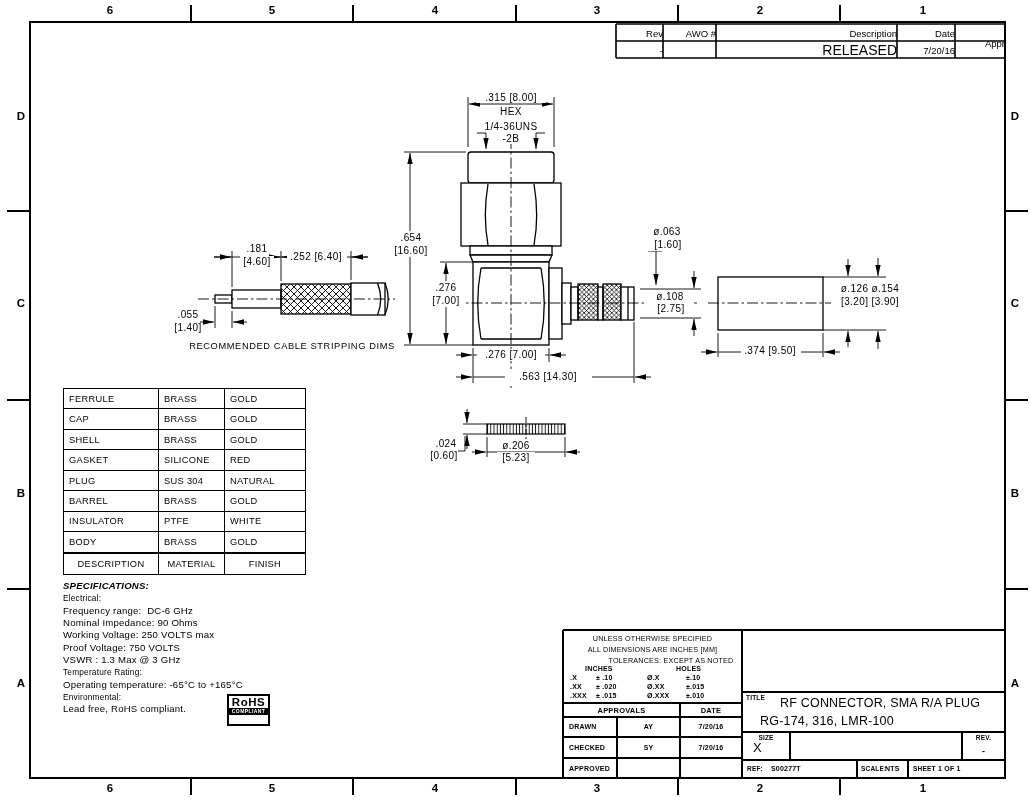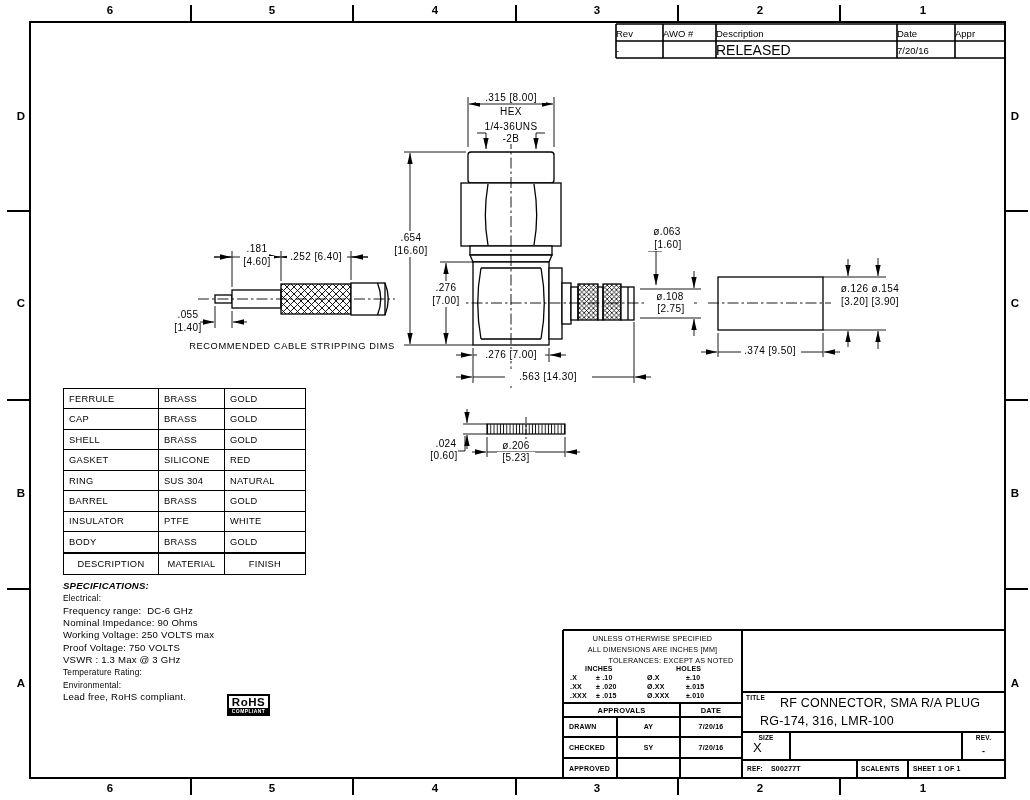--- a/index.html
+++ b/index.html
@@ -4,34 +4,34 @@
 <style>
   html,body{margin:0;padding:0;background:#fff;}
   .sheet{position:relative;width:1030px;height:800px;background:#fff;overflow:hidden;
          font-family:"Liberation Sans",sans-serif;color:#000;}
   .abs{position:absolute;}
   svg text{font-family:"Liberation Sans",sans-serif;fill:#000;font-size:10px;letter-spacing:.4px;}
   svg text.mid{text-anchor:middle;}
   svg text.small{font-size:9.3px;letter-spacing:.6px;}
   .zone{position:absolute;font-size:11.5px;font-weight:bold;width:16px;text-align:center;}
   
-  .rvcell{position:absolute;height:22px;line-height:15px;text-align:left;font-size:9.5px;}
+  .rvcell{position:absolute;height:22px;line-height:15px;text-align:right;font-size:9.5px;}
   .rv-small{font-size:14px;}
   
   table.mat{position:absolute;left:63px;top:388px;width:224px;height:187px;border-collapse:collapse;table-layout:fixed;}
   table.mat td{border:1.5px solid #000;font-size:9.3px;padding:0 0 0 5px;letter-spacing:.3px;white-space:nowrap;overflow:hidden;}
   table.mat tr.foot td{text-align:center;padding:0;border-top:2px solid #000;}
   
   .specs{position:absolute;left:63px;top:580px;width:270px;}
   .specs div{line-height:12.35px;letter-spacing:.2px;white-space:pre;}
   .sp-title{font-size:9.6px;font-weight:bold;font-style:italic;}
   .sp-line{font-size:9.6px;}
   .sp-sm{font-size:8.3px;}
   
-  .rohs{position:absolute;left:227px;top:694px;width:43px;height:22px;border:2px solid #000;box-sizing:border-box;background:#fff;}
+  .rohs{position:absolute;left:227px;top:694px;width:43px;height:32px;border:2px solid #000;box-sizing:border-box;background:#fff;}
   .rohs .nm{font-size:11.5px;font-weight:bold;text-align:center;line-height:12px;letter-spacing:.5px;}
   .rohs .bar{background:#000;color:#fff;font-size:5px;font-weight:bold;text-align:center;line-height:7px;height:7px;letter-spacing:.4px;}
   
   .t7{position:absolute;font-size:7px;font-weight:bold;white-space:pre;letter-spacing:.2px;}
   .t72c{position:absolute;font-size:7.2px;font-weight:normal;text-align:center;white-space:pre;letter-spacing:.2px;}
   .t65{position:absolute;font-size:6.5px;font-weight:bold;letter-spacing:.2px;}
   .ttl{position:absolute;font-size:12.5px;letter-spacing:.2px;white-space:nowrap;}
   .ctr{text-align:center;}
 </style>
 </head>
@@ -233,21 +233,21 @@
   <span class="zone" style="left:13px;top:677px">A</span>
   <span class="zone" style="left:1007px;top:110px">D</span>
   <span class="zone" style="left:1007px;top:297px">C</span>
   <span class="zone" style="left:1007px;top:487px">B</span>
   <span class="zone" style="left:1007px;top:677px">A</span>
 
   <div class="rvcell" style="left:616px;top:26px;width:47px">Rev</div>
   <div class="rvcell" style="left:663px;top:26px;width:53px">AWO #</div>
   <div class="rvcell" style="left:716px;top:26px;width:181px">Description</div>
   <div class="rvcell" style="left:897px;top:26px;width:58px">Date</div>
-  <div class="rvcell" style="left:955px;top:26px;width:50px">Appr</div>
+  <div class="rvcell" style="left:955px;top:36px;width:50px">Appr</div>
   <div class="rvcell" style="left:616px;top:43px;width:47px">-</div>
   <div class="rvcell" style="left:663px;top:43px;width:53px"></div>
   <div class="rvcell rv-small" style="left:716px;top:43px;width:181px">RELEASED</div>
   <div class="rvcell" style="left:897px;top:43px;width:58px">7/20/16</div>
   <div class="rvcell" style="left:955px;top:43px;width:50px"></div>
 
   <table class="mat">
     <tbody>
         <tr>
       <td style="width:89px">FERRULE</td>
@@ -263,21 +263,21 @@
       <td>SHELL</td>
       <td>BRASS</td>
       <td>GOLD</td>
     </tr>
     <tr>
       <td>GASKET</td>
       <td>SILICONE</td>
       <td>RED</td>
     </tr>
     <tr>
-      <td>RING</td>
+      <td>PLUG</td>
       <td>SUS 304</td>
       <td>NATURAL</td>
     </tr>
     <tr>
       <td>BARREL</td>
       <td>BRASS</td>
       <td>GOLD</td>
     </tr>
     <tr>
       <td>INSULATOR</td>
@@ -299,20 +299,21 @@
 
   <div class="specs">
     <div class="sp-title">SPECIFICATIONS:</div>
     <div class="sp-sm">Electrical:</div>
     <div class="sp-line">Frequency range:  DC-6 GHz</div>
     <div class="sp-line">Nominal Impedance: 90 Ohms</div>
     <div class="sp-line">Working Voltage: 250 VOLTS max</div>
     <div class="sp-line">Proof Voltage: 750 VOLTS</div>
     <div class="sp-line">VSWR : 1.3 Max @ 3 GHz</div>
     <div class="sp-sm">Temperature Rating:</div>
+    <div class="sp-line">Operating temperature: -65°C to +165°C</div>
     <div class="sp-sm">Environmental:</div>
     <div class="sp-line">Lead free, RoHS compliant.</div>
   </div>
 
   <div class="rohs">
     <div class="nm">RoHS</div>
     <div class="bar">COMPLIANT</div>
   </div>
 
   <div class="t72c" style="left:563px;top:634px;width:179px">UNLESS OTHERWISE SPECIFIED</div>

